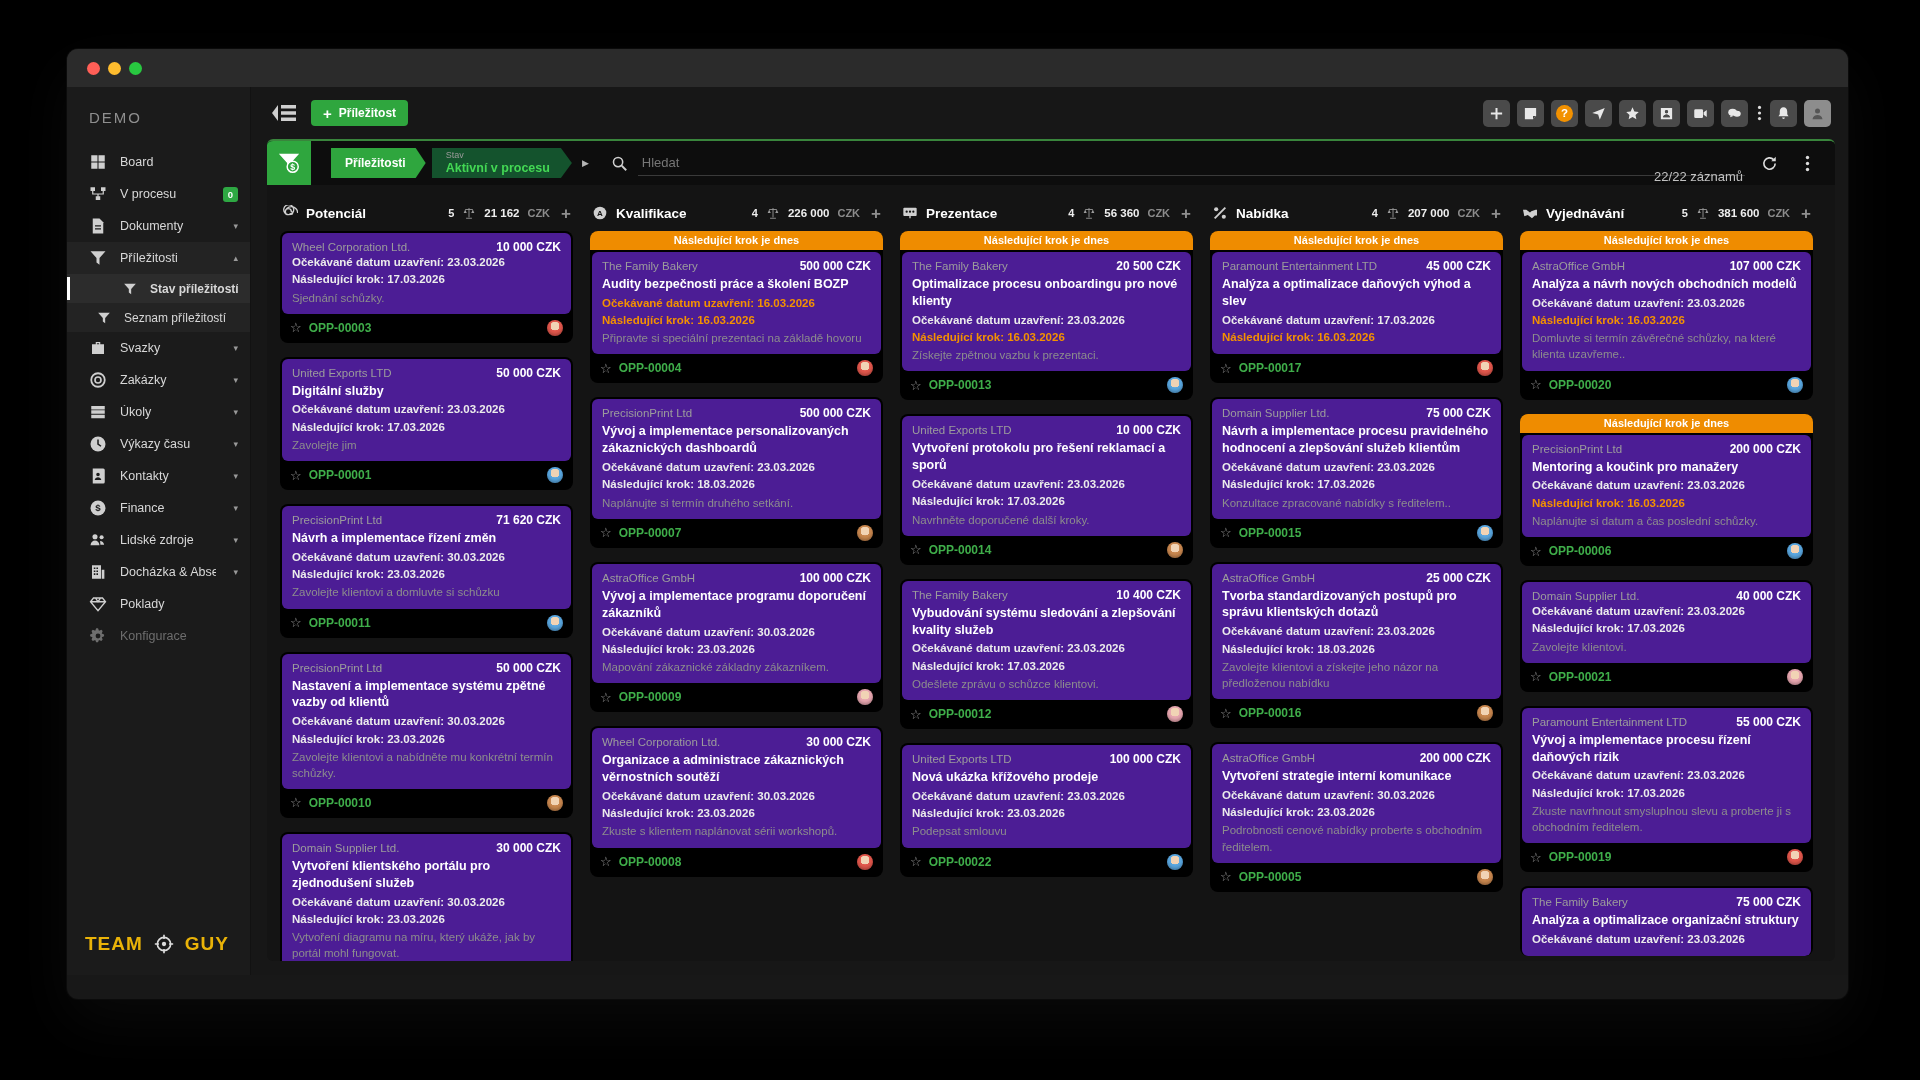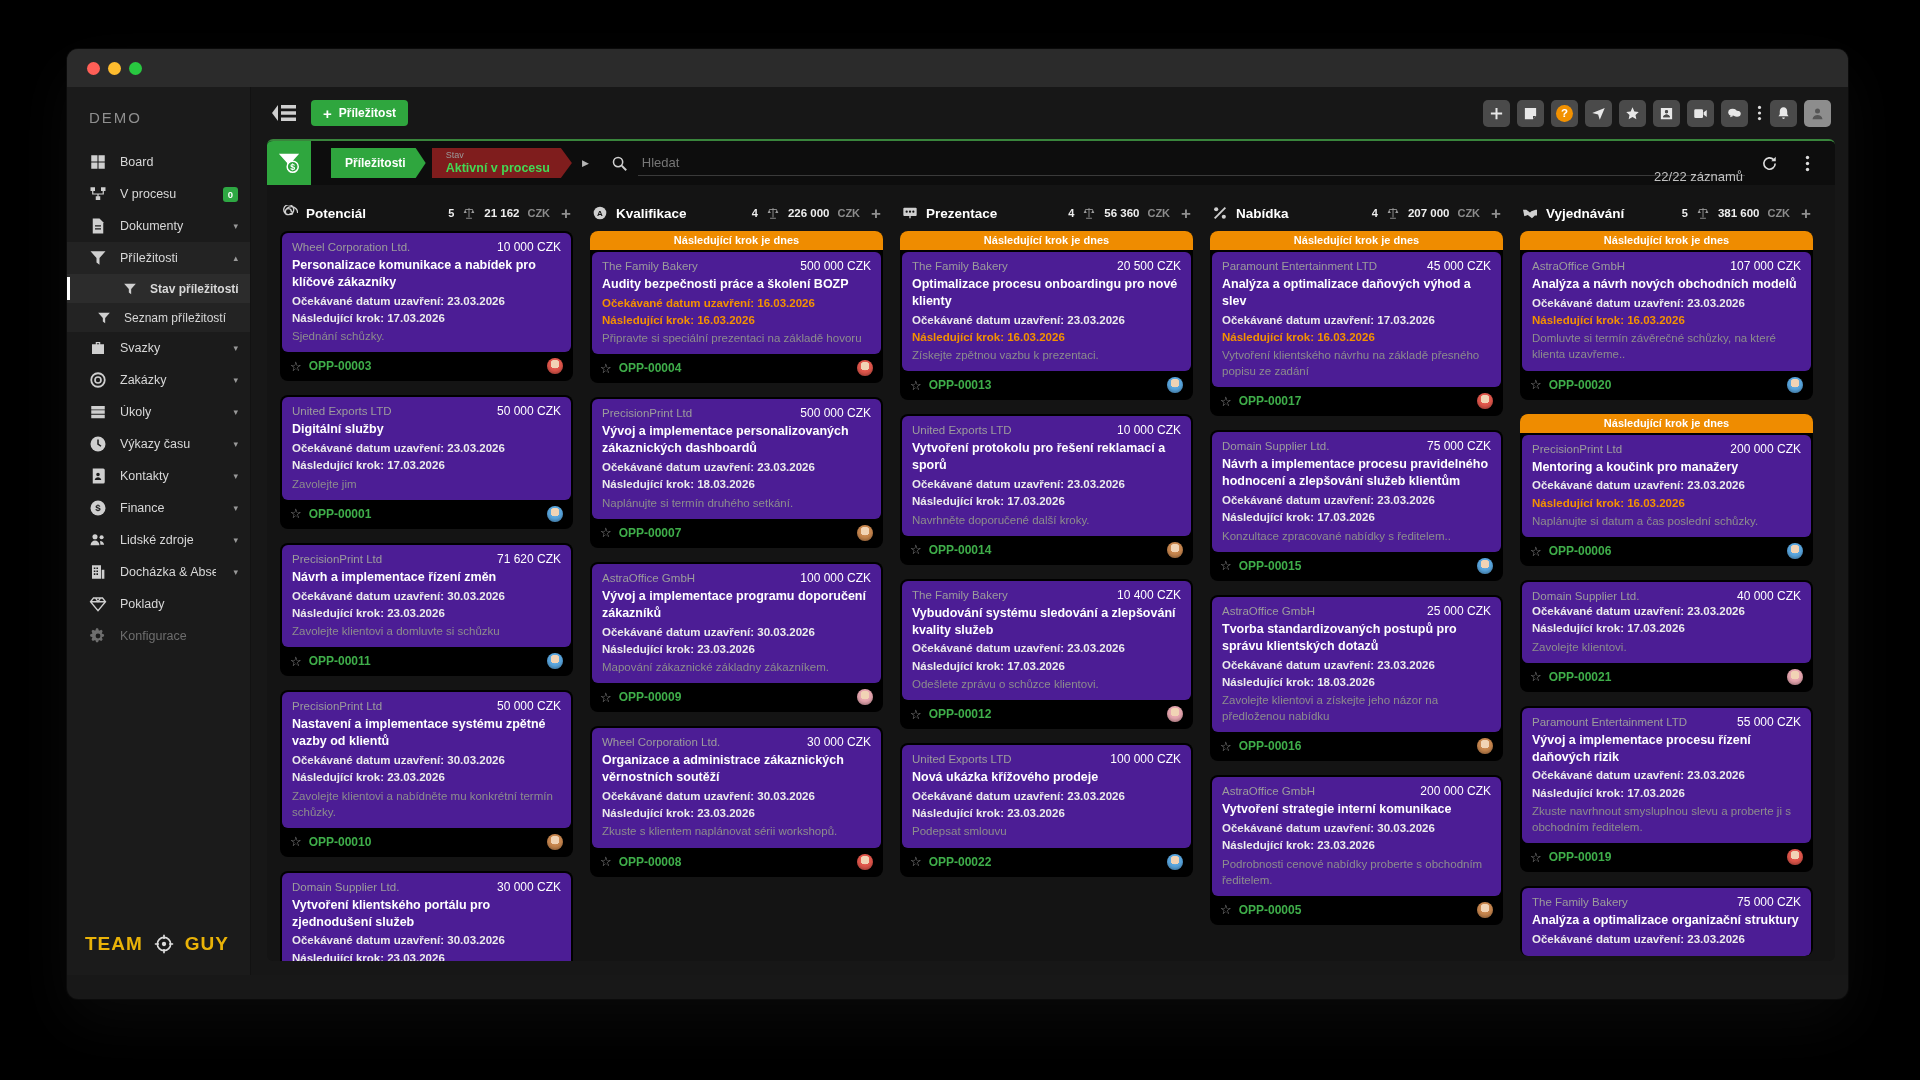--- a/index.html
+++ b/index.html
@@ -60,21 +60,21 @@
   
   .panel { margin:0 13px 14px 16px; flex:1; min-height:0; border-radius:6px; overflow:hidden;
     display:flex; flex-direction:column; border-top:2px solid #39853c; background:#141414; }
   .filterbar { height:44px; flex:none; background:#0d0d0d; display:flex; align-items:center; gap:10px; padding-right:14px; }
   .funnel-box { width:44px; height:44px; background:#2fa63e; display:flex; align-items:center; justify-content:center;
     color:#fff; cursor:pointer; flex:none; }
   .funnel-box svg { width:24px; height:24px; }
   .chip { height:30px; display:flex; flex-direction:column; justify-content:center; cursor:pointer; }
   .chip-green { background:#2fa63e; color:#fff; font-weight:bold; font-size:12px; padding:0 20px 0 14px;
     margin-left:10px; clip-path:polygon(0 0, calc(100% - 10px) 0, 100% 50%, calc(100% - 10px) 100%, 0 100%); }
-  .chip-dark { background:#7f1d1d; padding:0 22px 0 14px;
+  .chip-dark { background:#14532d; padding:0 22px 0 14px;
     clip-path:polygon(0 0, calc(100% - 11px) 0, 100% 50%, calc(100% - 11px) 100%, 0 100%); margin-left:-4px; }
   .chip-label { font-size:9px; color:#9a9a9a; line-height:1.2; }
   .chip-value { font-size:12.5px; font-weight:bold; color:#43d854; line-height:1.2; }
   .chip-arrow { color:#b5b5b5; font-size:9px; cursor:pointer; }
   .search-icon { width:17px; height:17px; color:#cfcfcf; margin-left:12px; display:inline-flex; flex:none; }
   .search-wrap { flex:1; position:relative; height:44px; }
   .search { width:100%; background:transparent; border:none; border-bottom:1px solid #3a3a3a; color:#ddd;
     font-size:13px; height:27px; margin-top:8px; outline:none; padding:0 4px; font-family:inherit; }
   .search::placeholder { color:#767676; }
   .records { position:absolute; right:2px; top:28px; color:#c2c2c2; font-size:13px; }
@@ -94,21 +94,21 @@
   .col-add { background:none; border:none; color:#8f8f8f; font-size:17px; font-weight:bold; margin-left:3px;
     cursor:pointer; line-height:1; }
 
   .card { background:#000; border-radius:8px; margin-bottom:14px; overflow:hidden; cursor:pointer; }
   .card-banner { display:none; background:#ef8c00; color:#fff; font-size:11px; font-weight:bold;
     text-align:center; padding:3px 0 4px; }
   .card.has-banner .card-banner { display:block; }
   .card-body { background:#4c1d95; margin:2px 2px 0; border-radius:6px; padding:7px 10px 8px; }
   .card-head { display:flex; justify-content:space-between; align-items:baseline; }
   .c-company { color:#9c9c9c; font-size:11.5px; min-width:0; }
-  .c-amount { color:#fff; font-weight:normal; font-size:12px; white-space:nowrap; margin-left:8px; }
+  .c-amount { color:#fff; font-weight:bold; font-size:12px; white-space:nowrap; margin-left:8px; }
   .c-title { color:#fff; font-weight:bold; font-size:12.5px; line-height:1.35; margin:3px 0 2px; }
   .c-line { color:#ececec; font-weight:bold; font-size:11.5px; line-height:1.5; }
   .c-line.orange { color:#f49200; }
   .c-note { color:#8d8d8d; font-size:11.5px; line-height:1.4; margin-top:1px; }
   .card-footer { display:flex; align-items:center; gap:7px; padding:6px 10px 7px; }
   .c-star { color:#9a9a9a; font-size:13px; line-height:1; }
   .c-id { color:#3fae4a; font-weight:bold; font-size:12px; flex:1; }
   .c-avatar { width:16px; height:16px; border-radius:50%; flex:none; box-shadow:inset 0 -2px 3px rgba(0,0,0,.25); }
 
   svg { display:block; width:100%; height:100%; }
@@ -479,21 +479,20 @@
       <button class="col-add">+</button>
     </header>
     <div class="col-cards">
                   <article class="card">
 
     <div class="card-body">
       <div class="card-head">
         <span class="c-company">Wheel Corporation Ltd.</span>
         <span class="c-amount">10 000 CZK</span>
       </div>
-      <div class="c-title">Personalizace komunikace a nabídek pro klíčové zákazníky</div>
       <div class="c-line c-expected">Očekávané datum uzavření: 23.03.2026</div>
       <div class="c-line c-next">Následující krok: 17.03.2026</div>
       <div class="c-note">Sjednání schůzky.</div>
     </div>
     <div class="card-footer">
       <span class="c-star">☆</span>
       <span class="c-id">OPP-00003</span>
       <span class="c-avatar" style="background: radial-gradient(circle at 50% 38%, rgb(241, 211, 181) 0px, rgb(241, 211, 181) 34%, rgb(226, 87, 76) 35%);"></span>
     </div>
   </article>
@@ -785,21 +784,20 @@
                   <article class="card has-banner">
     <div class="card-banner">Následující krok je dnes</div>
     <div class="card-body">
       <div class="card-head">
         <span class="c-company">Paramount Entertainment LTD</span>
         <span class="c-amount">45 000 CZK</span>
       </div>
       <div class="c-title">Analýza a optimalizace daňových výhod a slev</div>
       <div class="c-line c-expected">Očekávané datum uzavření: 17.03.2026</div>
       <div class="c-line c-next orange">Následující krok: 16.03.2026</div>
-      <div class="c-note">Vytvoření klientského návrhu na základě přesného popisu ze zadání</div>
     </div>
     <div class="card-footer">
       <span class="c-star">☆</span>
       <span class="c-id">OPP-00017</span>
       <span class="c-avatar" style="background: radial-gradient(circle at 50% 38%, rgb(241, 211, 181) 0px, rgb(241, 211, 181) 34%, rgb(226, 87, 76) 35%);"></span>
     </div>
   </article>
                   <article class="card">
 
     <div class="card-body">

